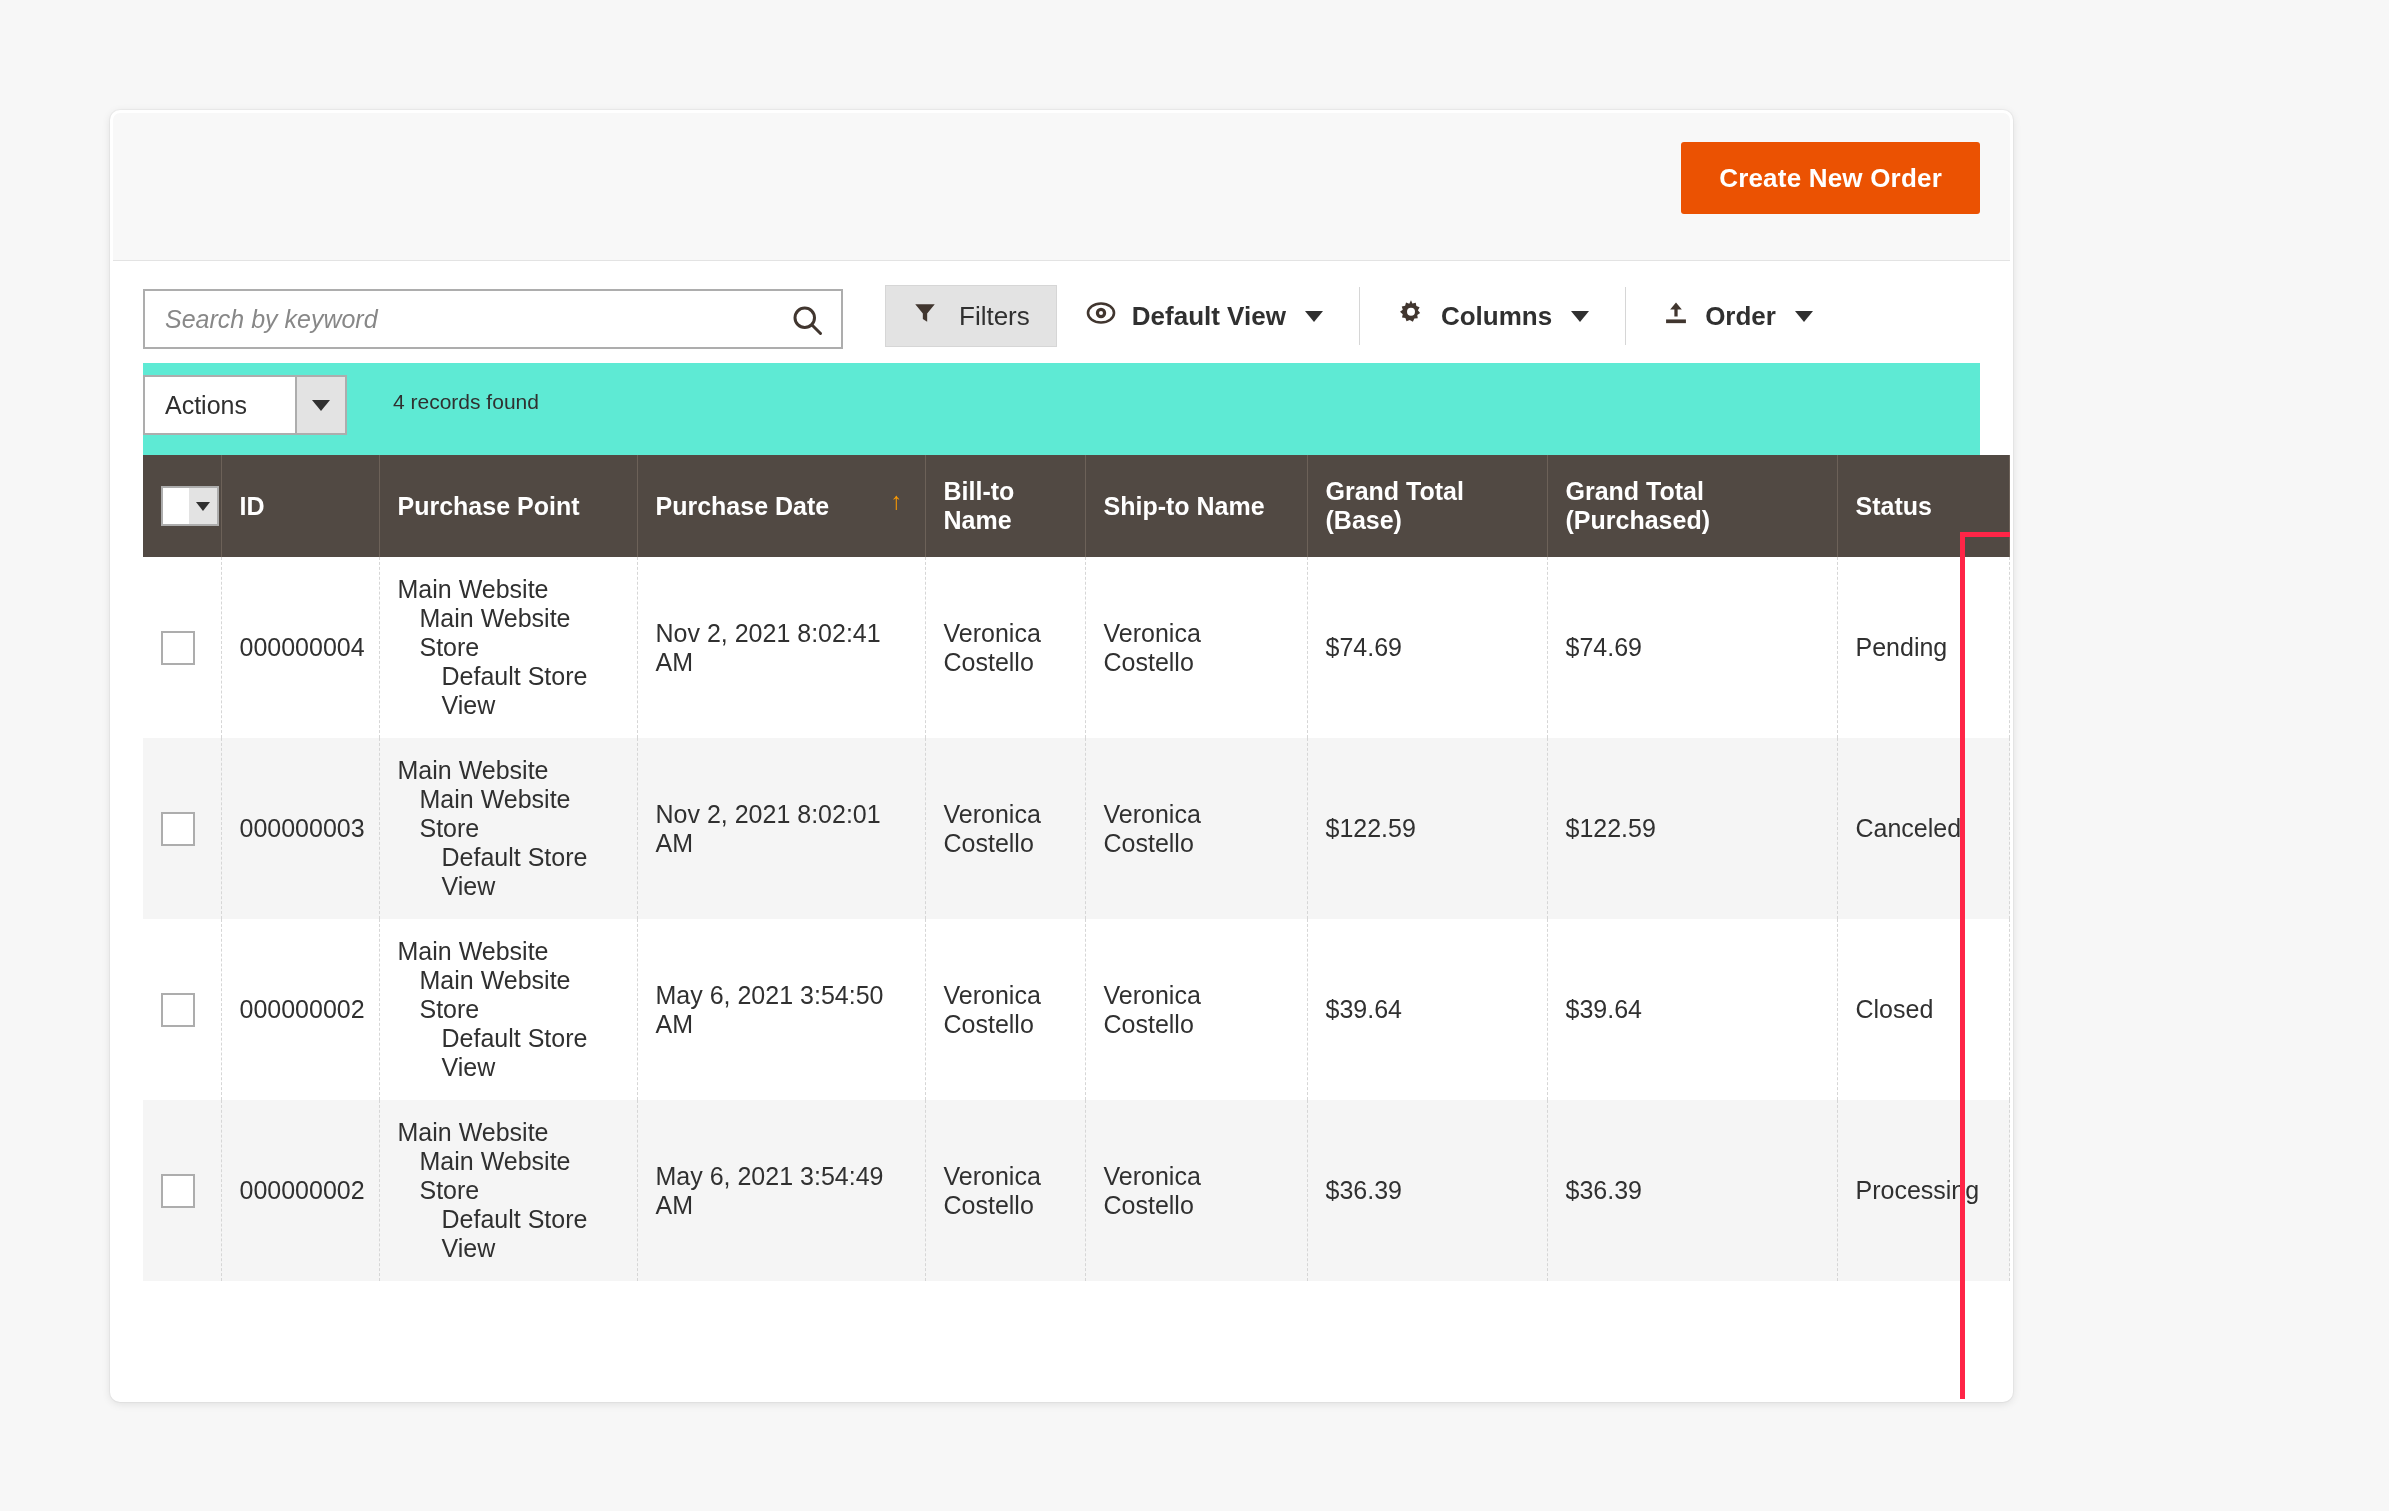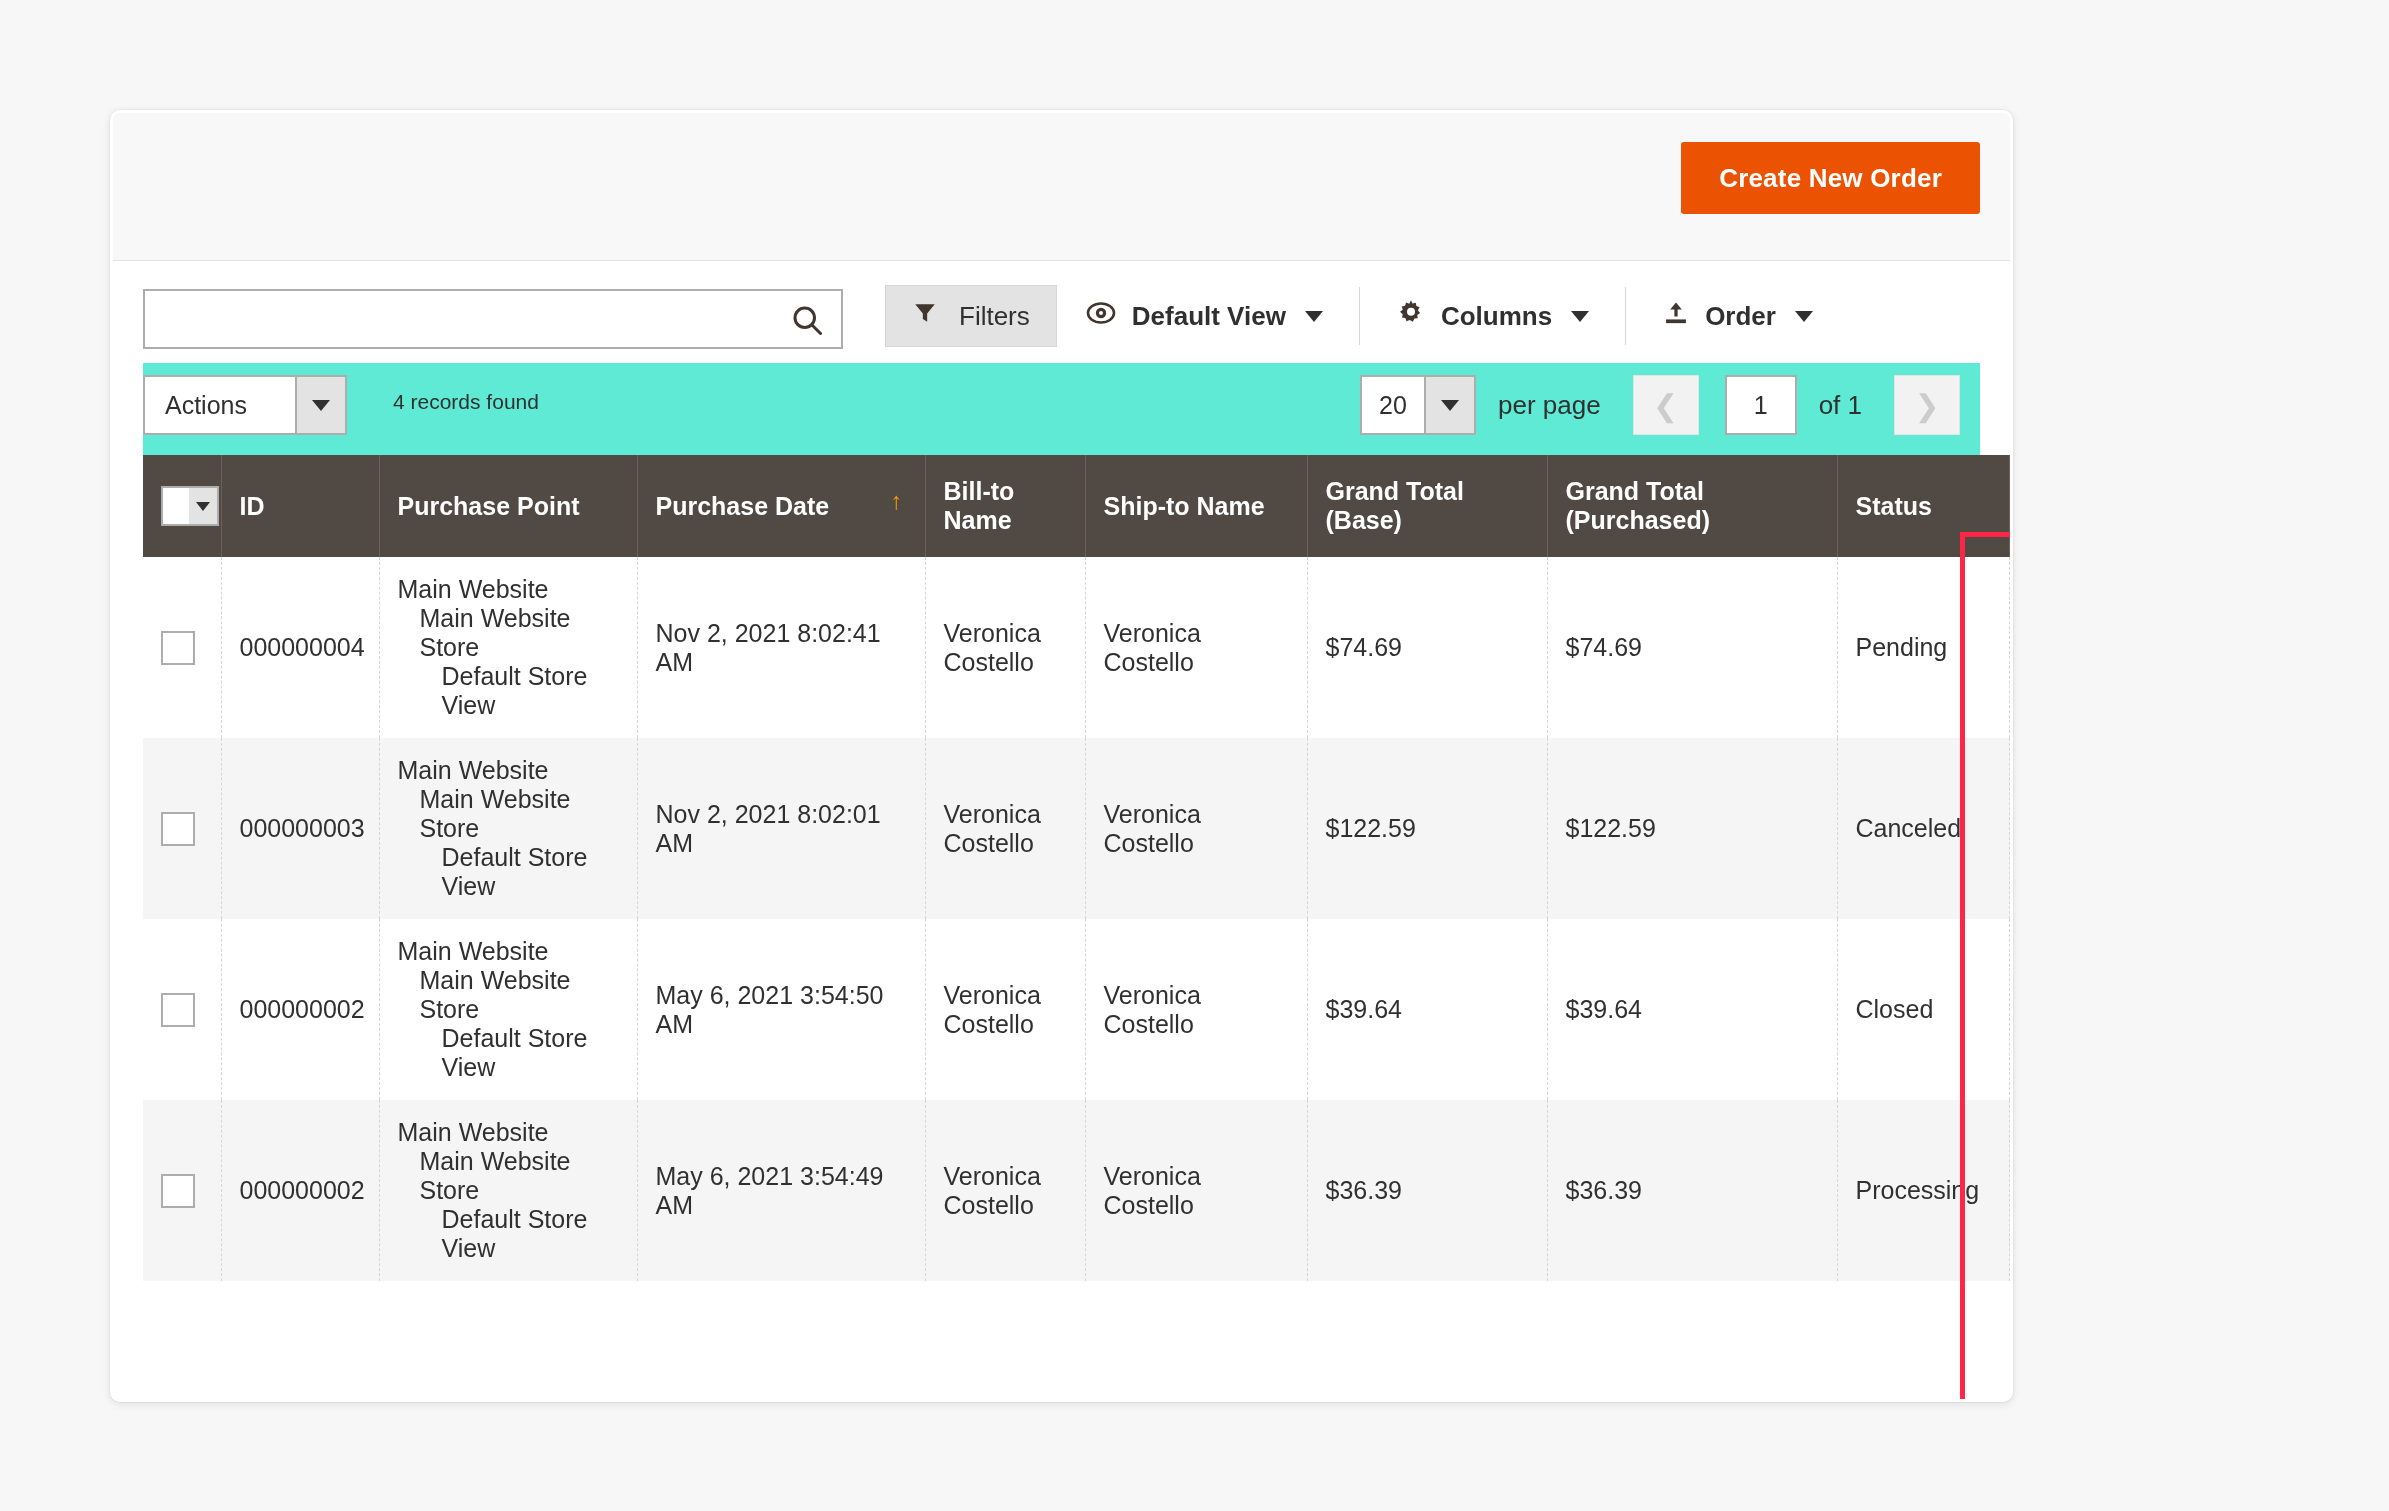--- a/index.html
+++ b/index.html
@@ -386,20 +386,21 @@
 
   <div class="page-header">
     <button class="create-order-btn">Create New Order</button>
   </div>
 
   <div style="padding:0 30px;">
 
     <div class="grid-toolbar">
 
       <div class="search-box">
+        <input type="text" placeholder="Search by keyword" style="">
         <button class="search-icon-btn">
           <svg width="36" height="36" viewBox="0 0 24 24" fill="none" stroke="#41362f" stroke-width="2">
             <circle cx="10.5" cy="10.5" r="6.5"></circle>
             <line x1="15.5" y1="15.5" x2="21" y2="21" stroke-linecap="round"></line>
           </svg>
         </button>
       </div>
 
       <div class="toolbar-right">
 
@@ -457,41 +458,20 @@
 
       <div class="actions-select">
         <span class="label">Actions</span>
         <span class="arrow-cell">
           <span class="caret" style="margin:0;"></span>
         </span>
       </div>
 
       <div class="records-found">4 records found</div>
 
-      <div class="pager">
-        <div class="perpage-select">
-          <span class="label">20</span>
-          <span class="arrow-cell">
-            <span class="caret" style="margin:0;"></span>
-          </span>
-        </div>
-        <span class="perpage-label">per page</span>
-
-        <div class="pager-btn">
-          <span>❮</span>
-        </div>
-
-        <input class="page-input" type="text" readonly="" value="1" style="">
-
-        <span class="of-label">of 1</span>
-
-        <div class="pager-btn">
-          <span>❯</span>
-        </div>
-      </div>
     </div>
 
     <div class="grid-wrap">
       <table class="data-grid">
         <colgroup>
           <col class="col-cb">
             <col class="col-id">
             <col class="col-pp">
             <col class="col-pd">
           <col class="col-bt">

